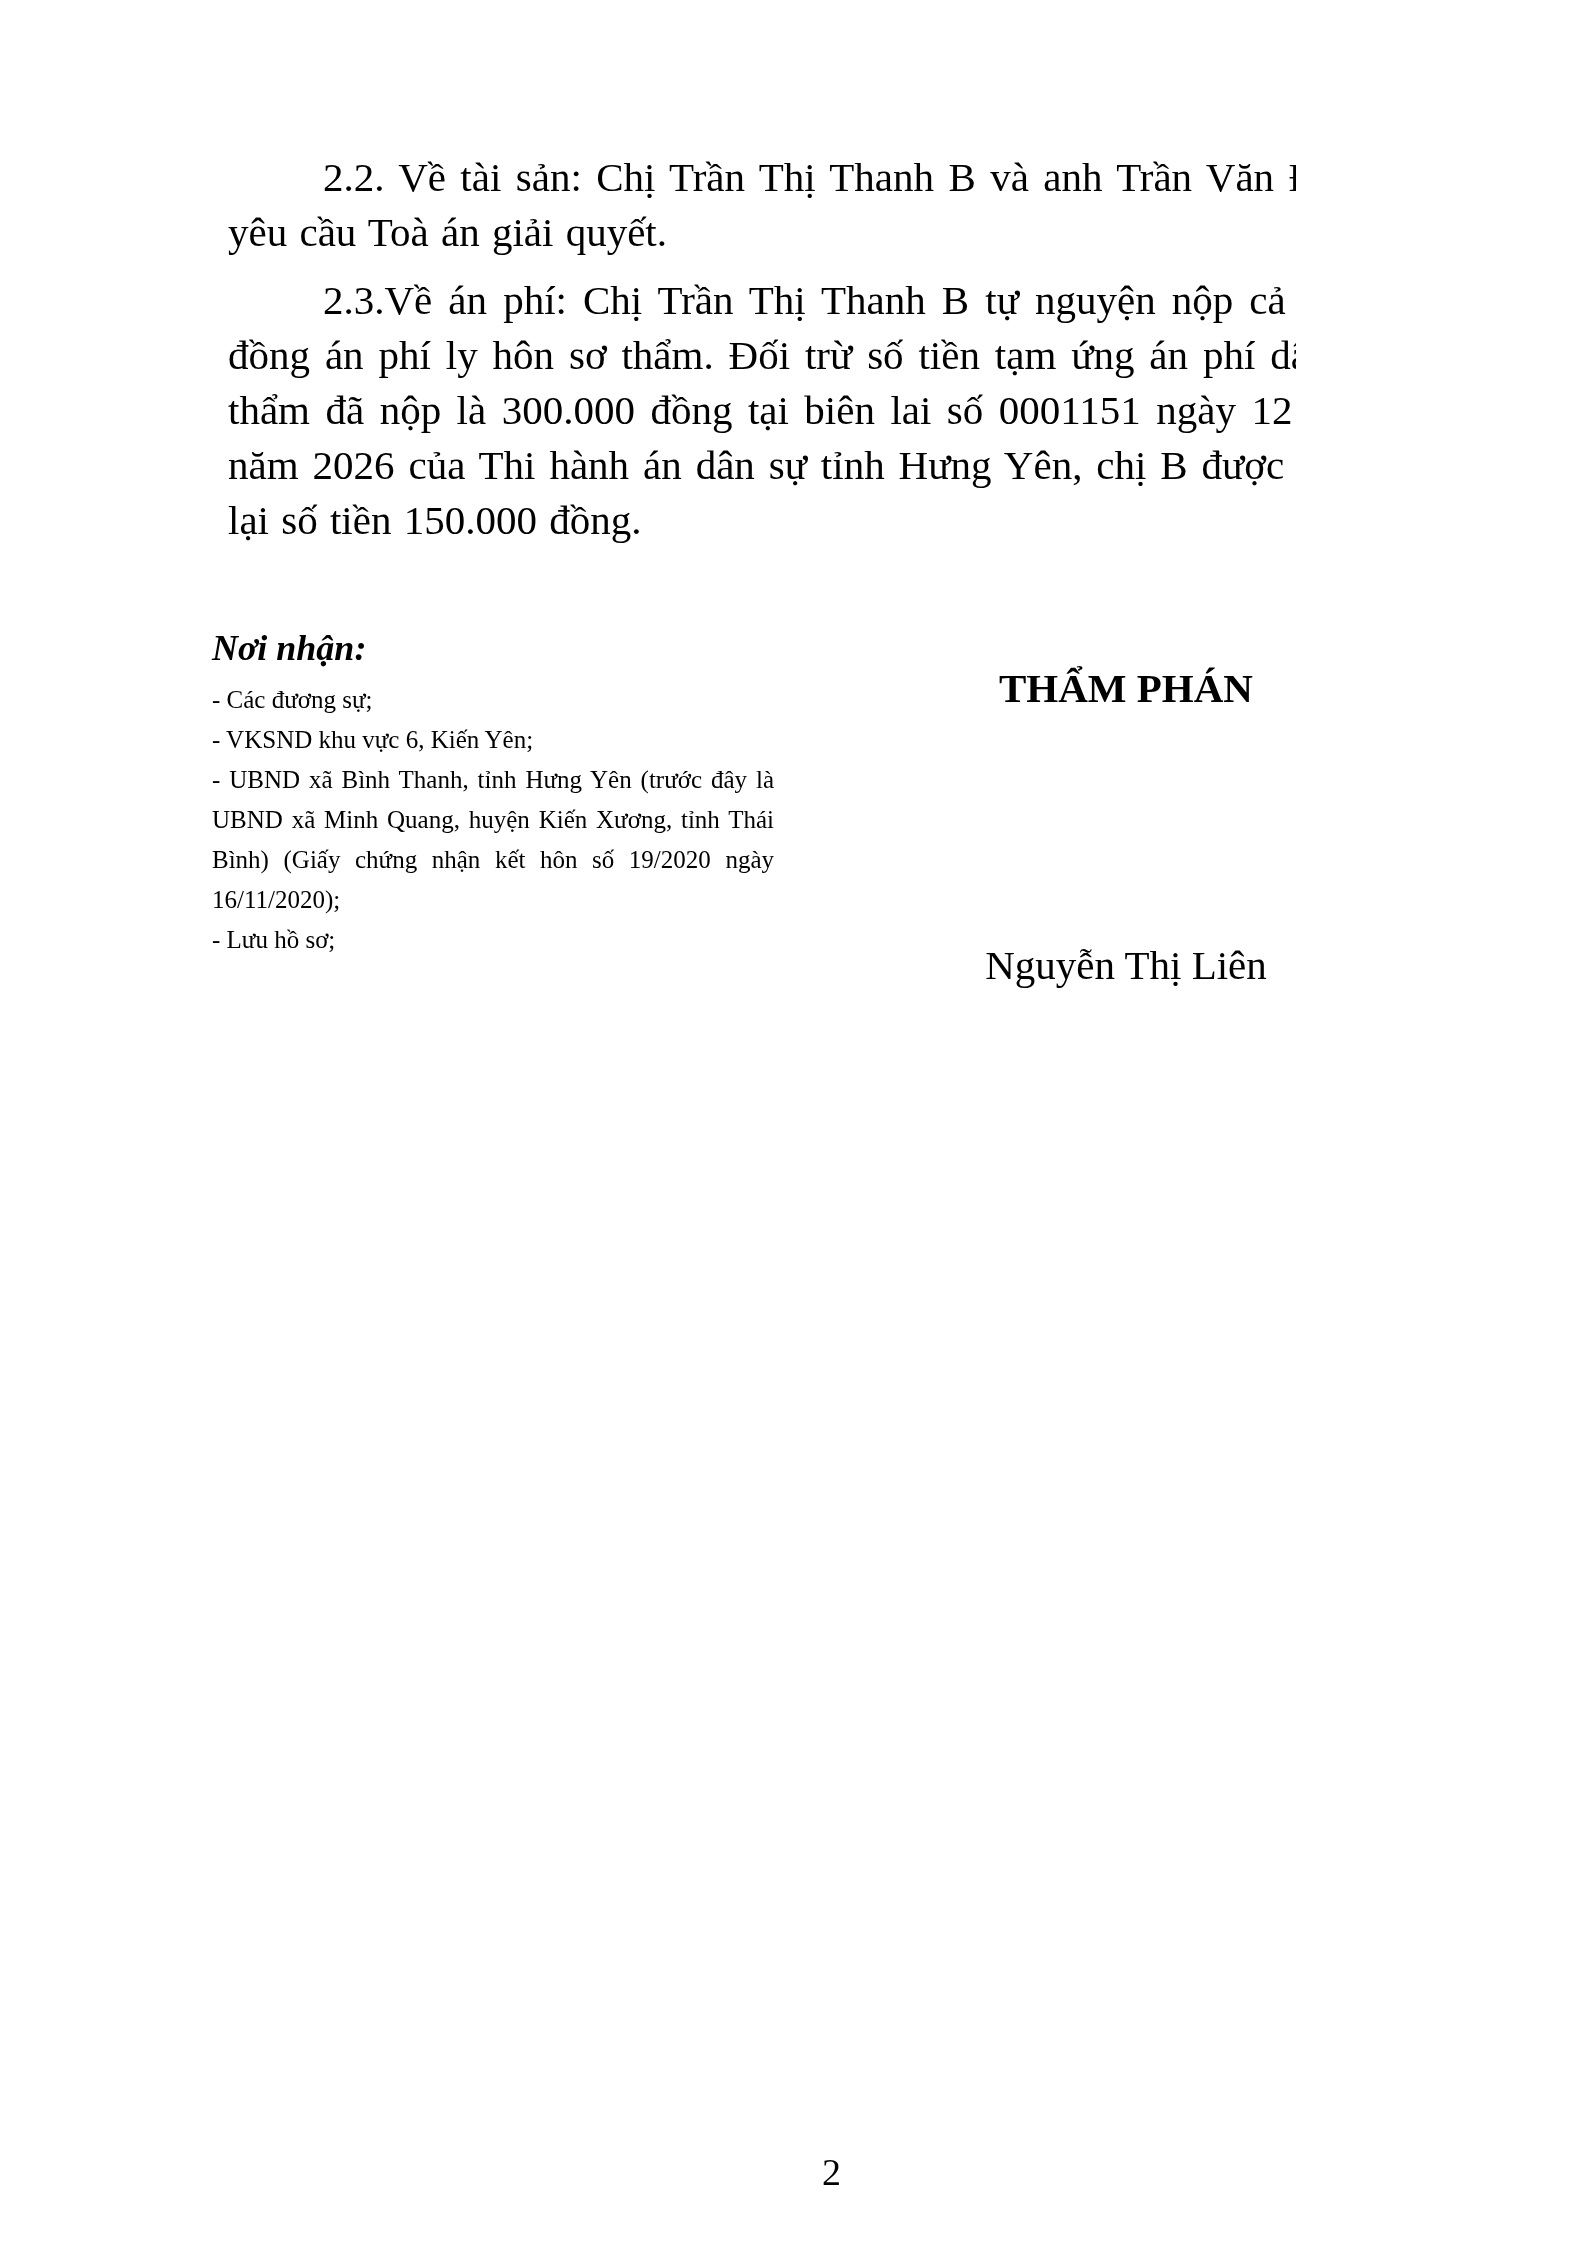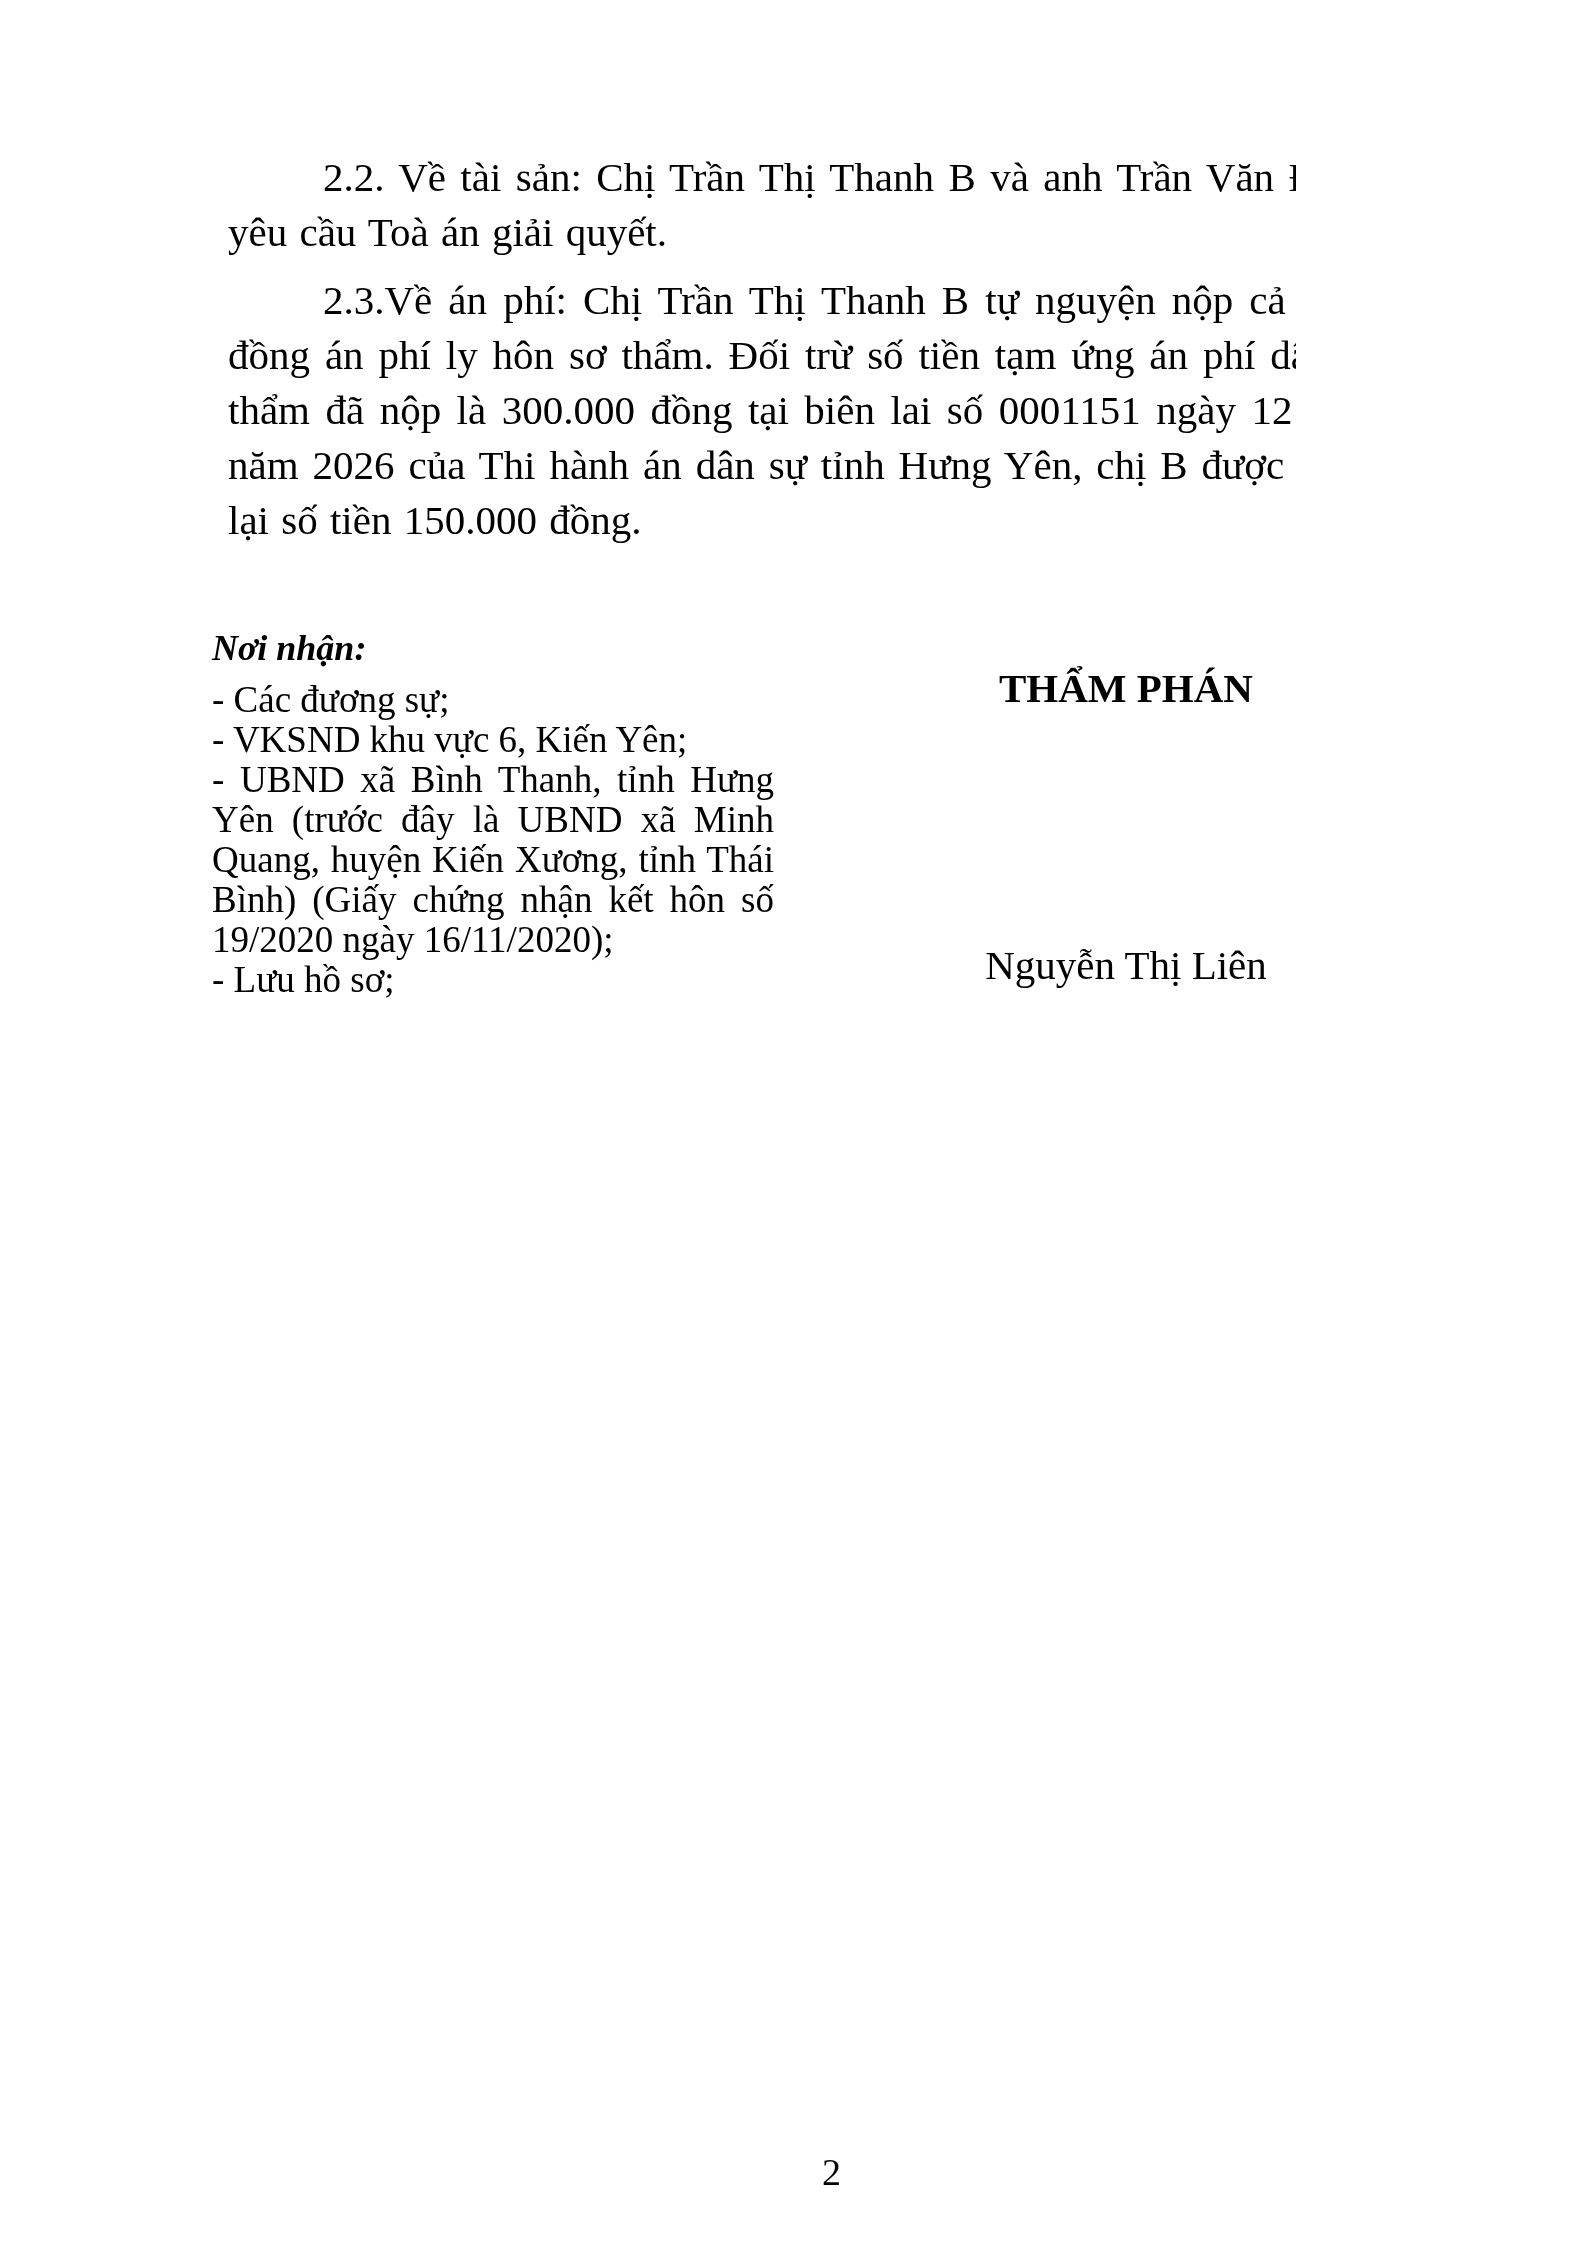--- a/index.html
+++ b/index.html
@@ -37,21 +37,21 @@
     width: 562px;
   }
   .dispatch-label {
     font-size: 36px;
     line-height: 44px;
     font-weight: bold;
     font-style: italic;
     margin-bottom: 10px;
   }
   .dispatch-item {
-    font-size: 37px;
+    font-size: 25px;
     line-height: 40px;
     text-align: justify;
   }
   .judge-title {
     position: absolute;
     left: 906px;
     top: 625px;
     width: 440px;
     text-align: center;
     font-size: 41px;

